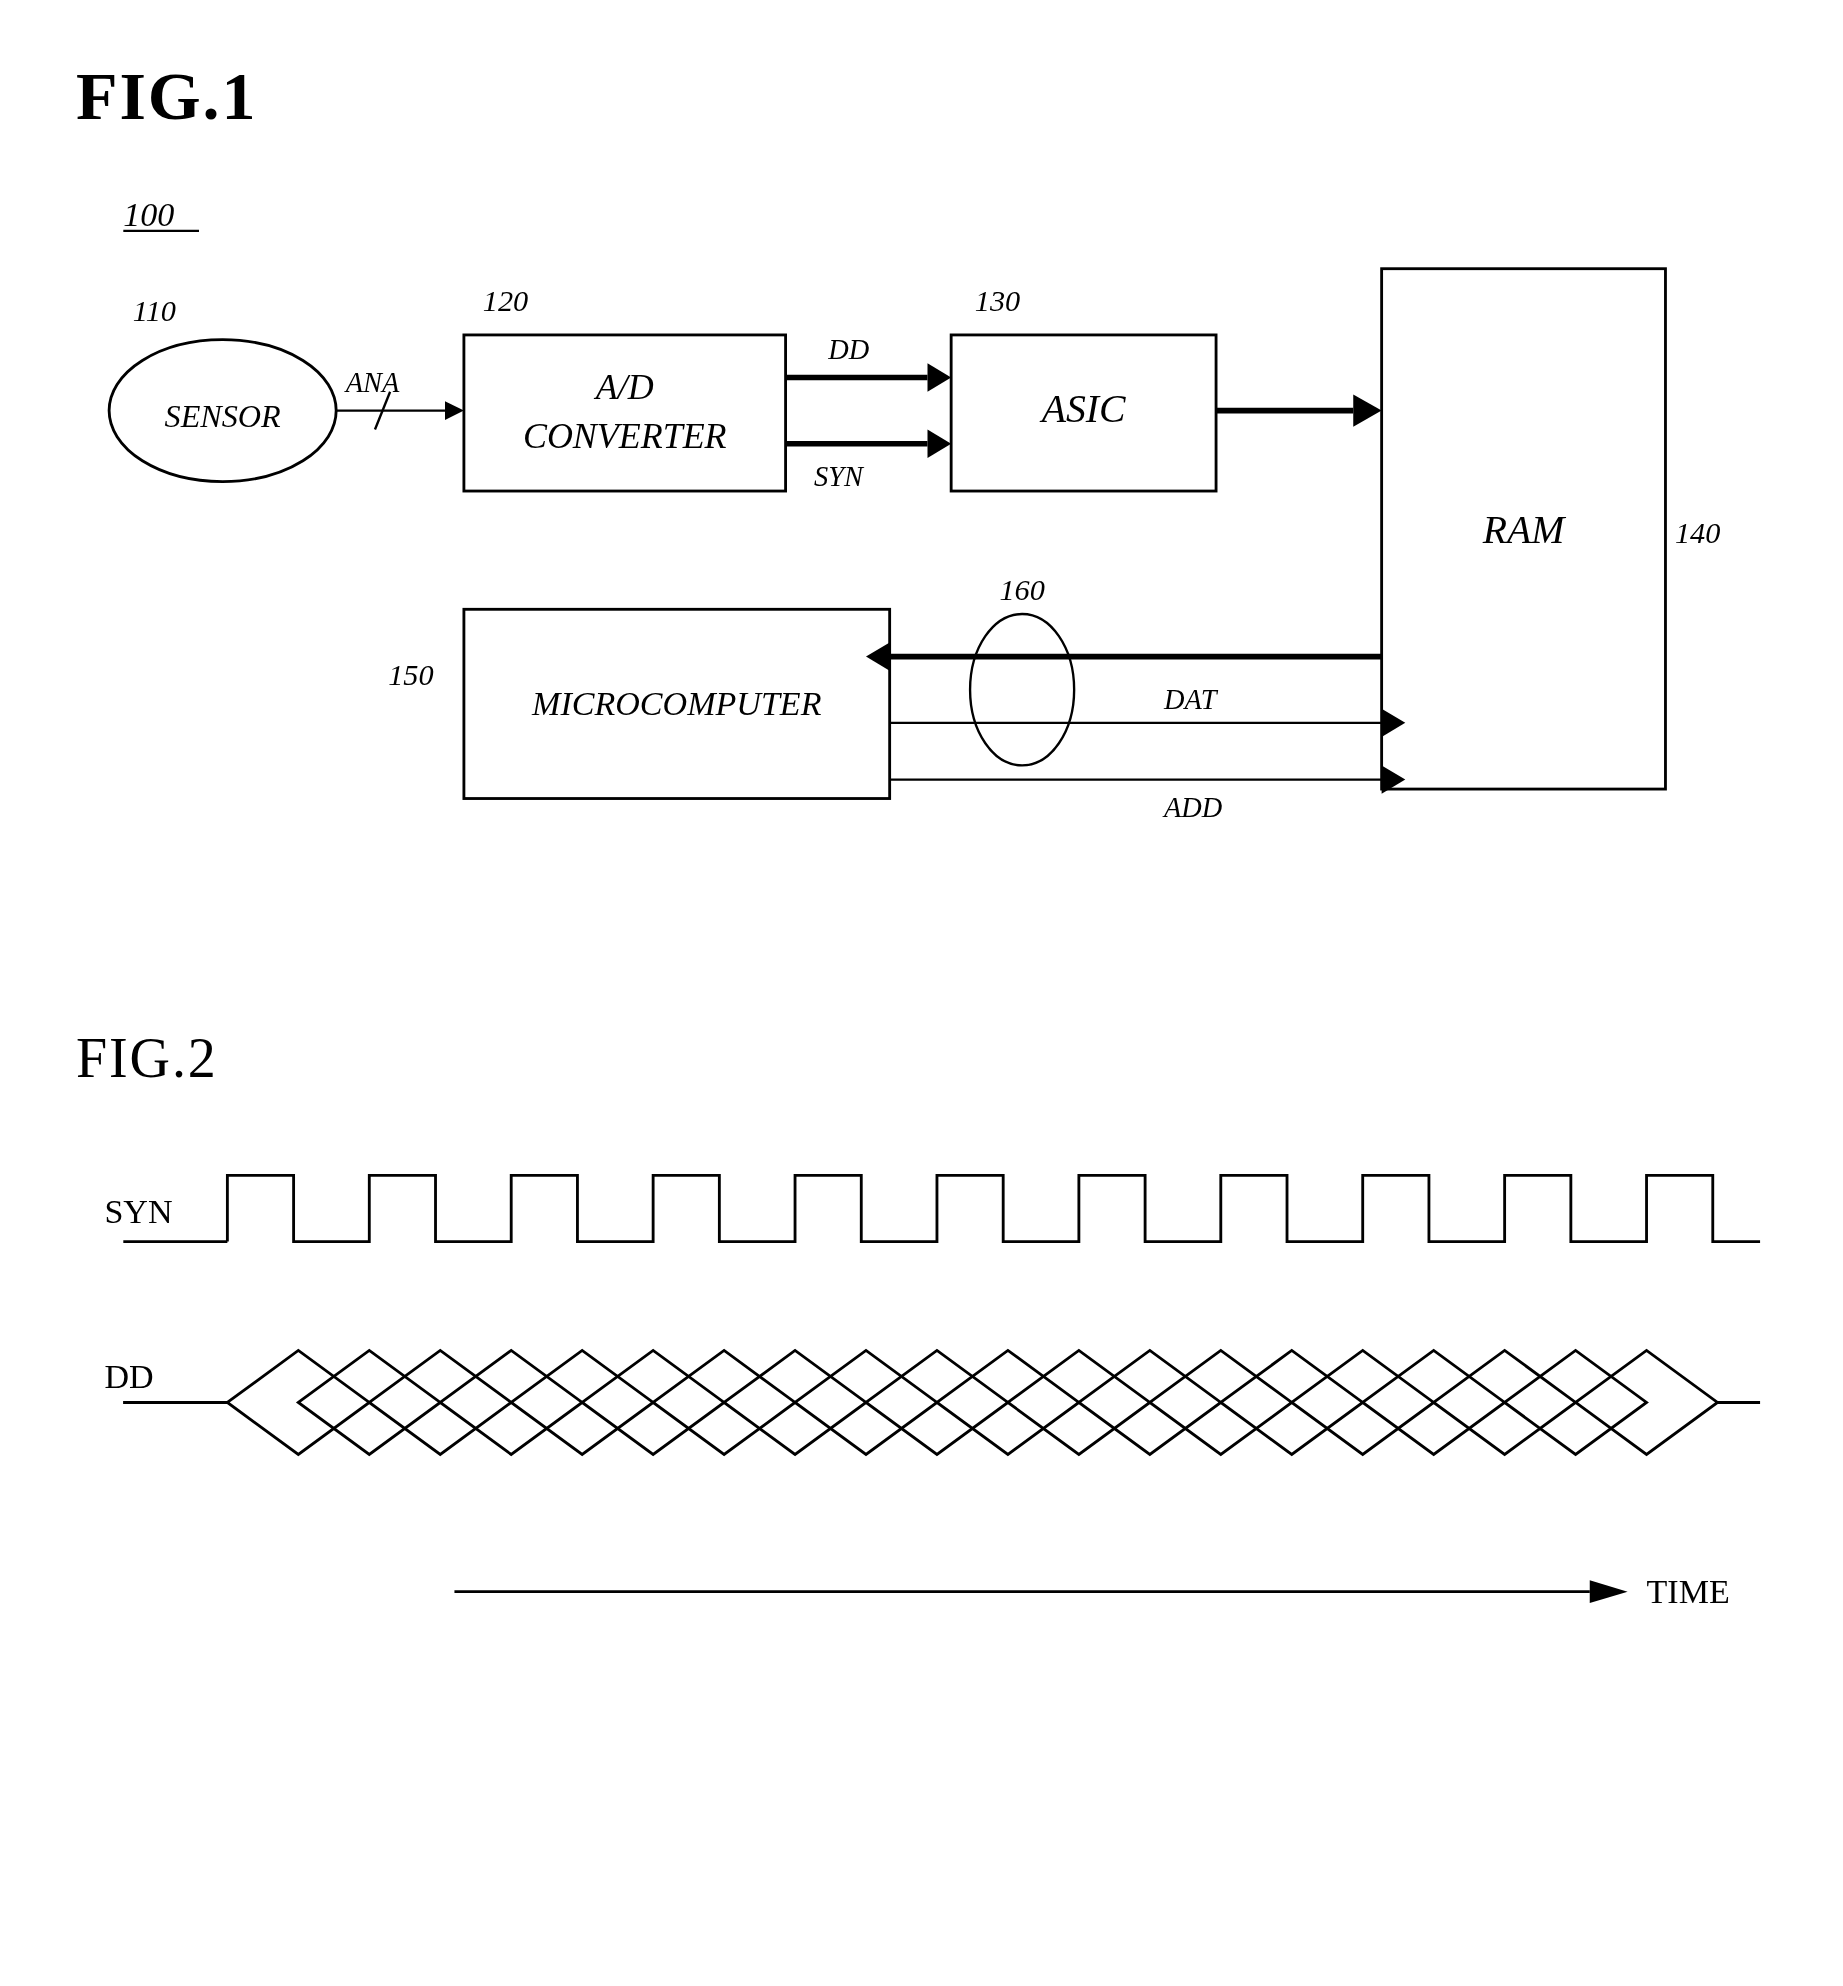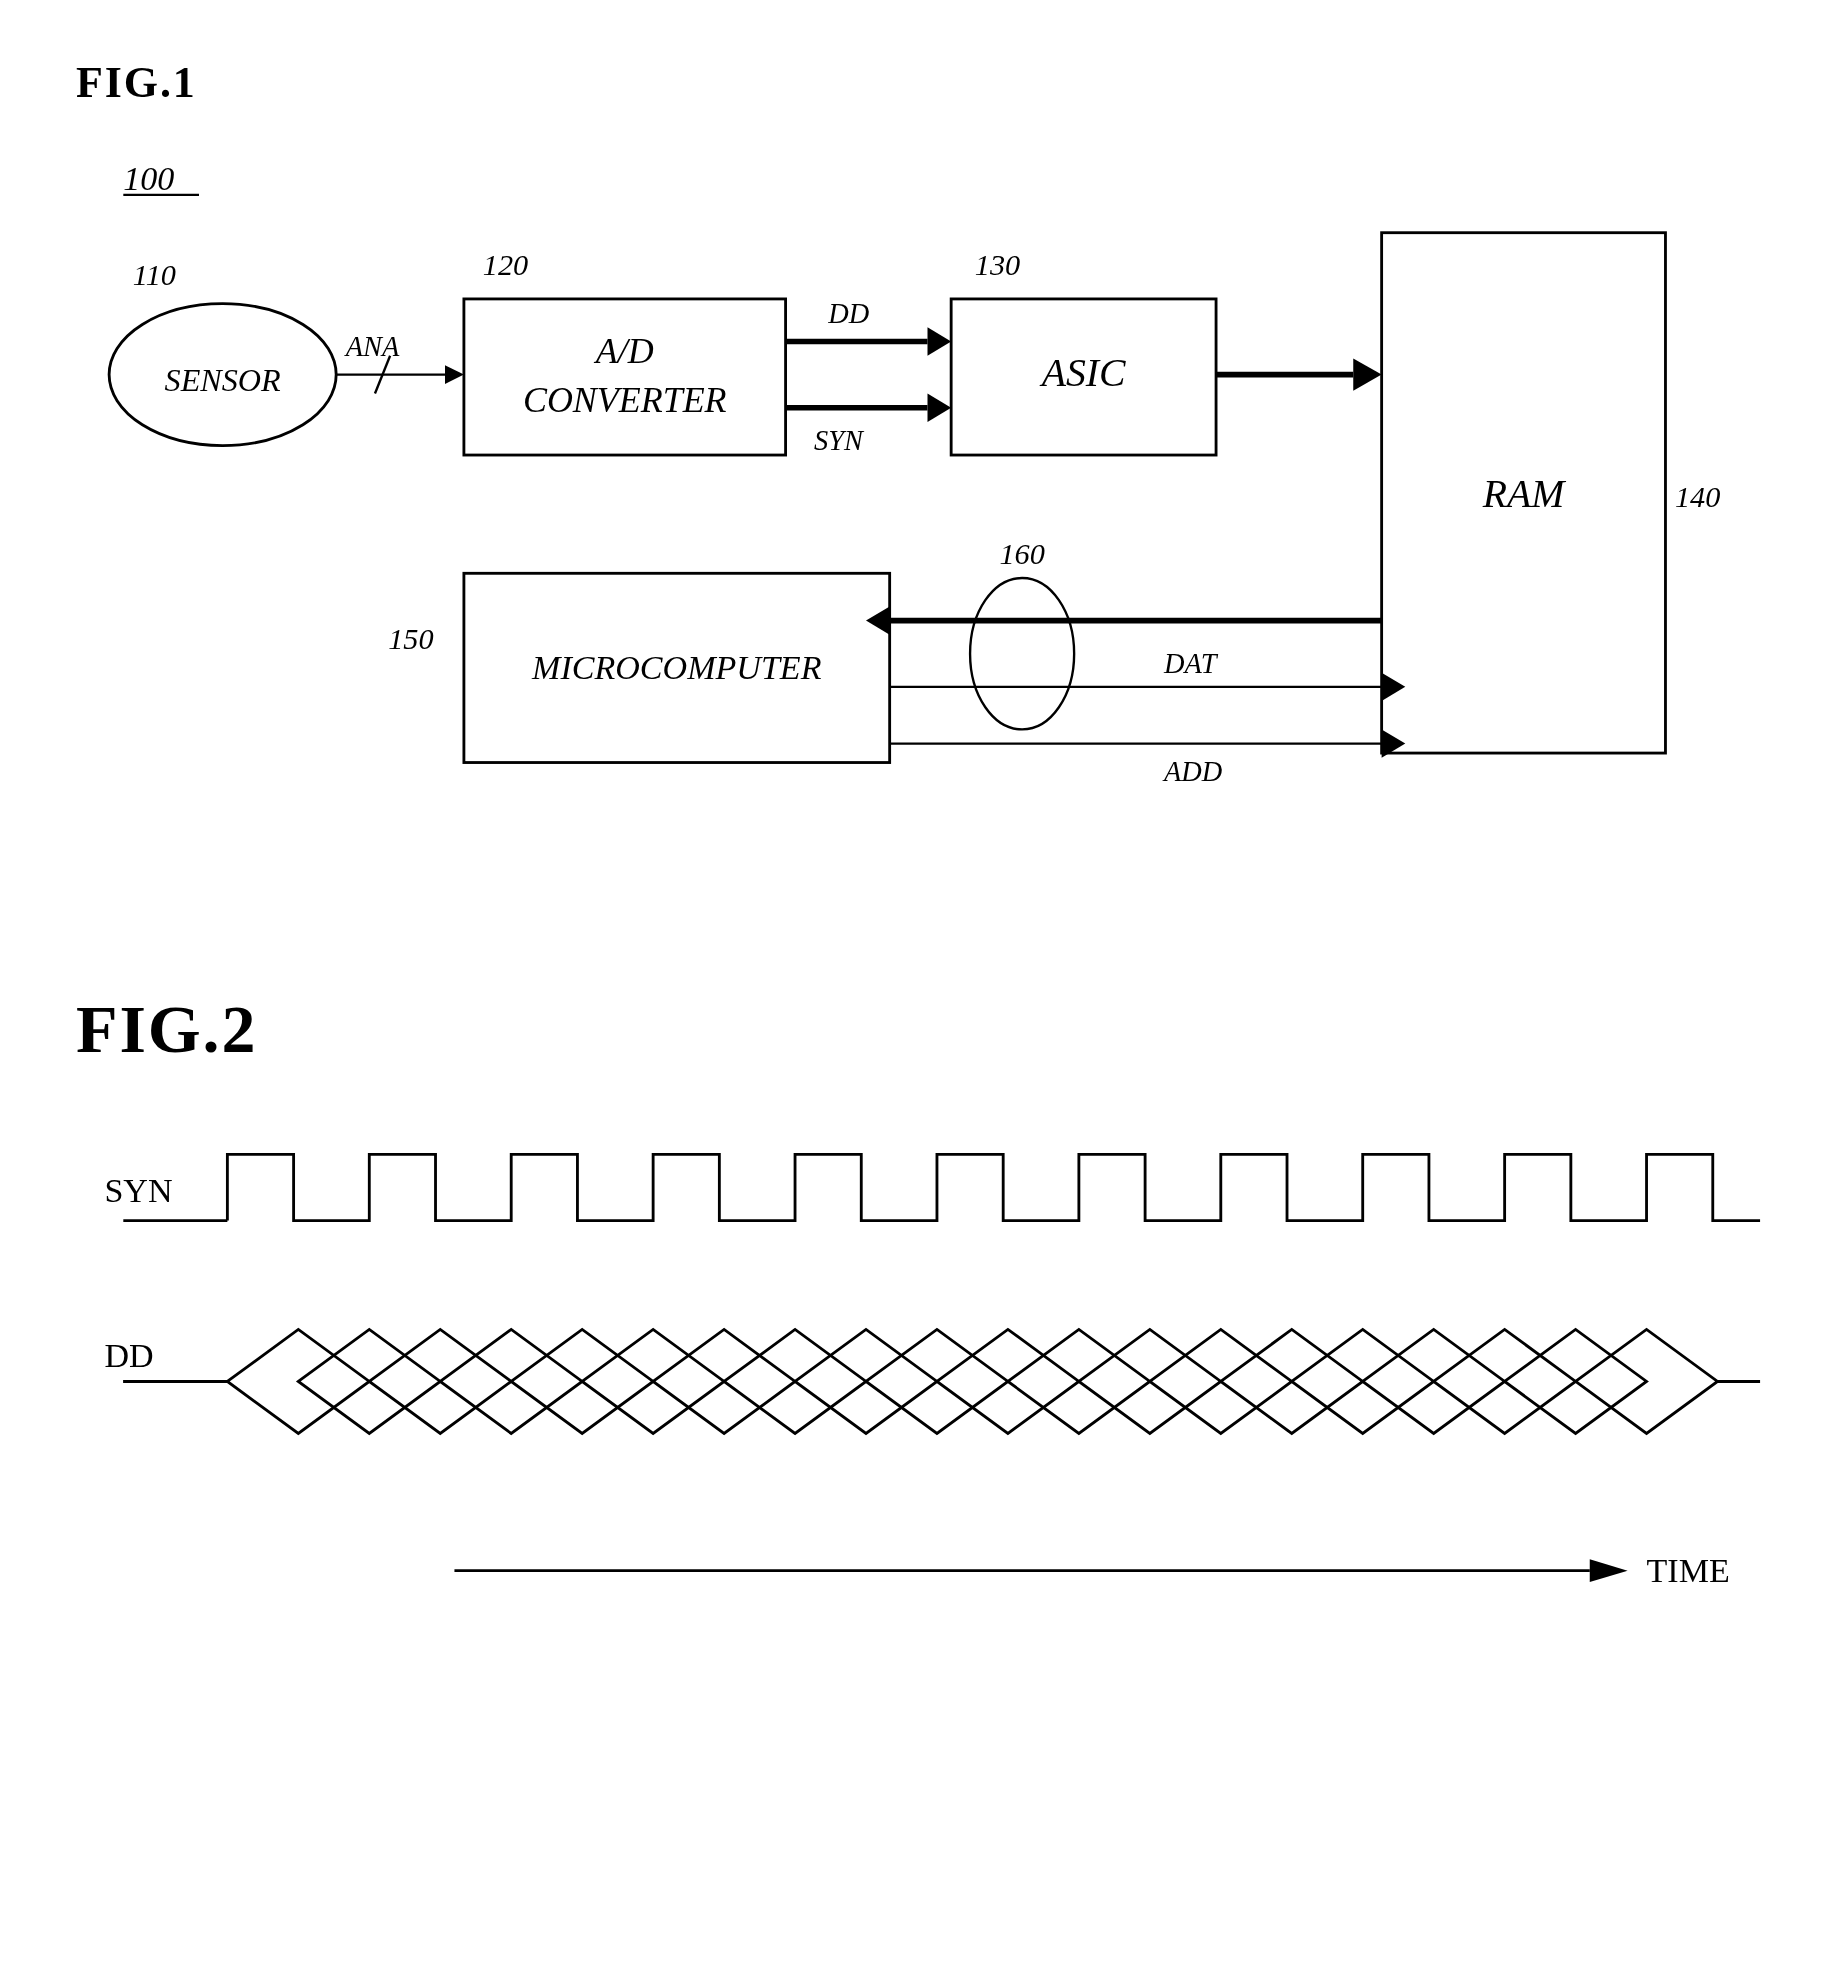--- a/index.html
+++ b/index.html
@@ -15,38 +15,38 @@
     .page {
       width: 1843px;
       min-height: 1986px;
       background: #fff;
       position: relative;
       padding: 57px 76px;
     }
 
     
     .fig1-label {
-      font-size: 44px;
+      font-size: 68px;
       font-weight: bold;
-      margin-bottom: 30px;
+      margin-bottom: 38px;
       letter-spacing: 1.9px;
     }
 
     .fig1-container {
       position: relative;
       width: 100%;
       height: 776px;
       margin-bottom: 57px;
       font-style: italic;
     }
 
     
     .fig2-label {
-      font-size: 68px;
-      font-weight: bold;
+      font-size: 56px;
+      font-weight: normal;
       margin-top: 76px;
       margin-bottom: 57px;
       letter-spacing: 1.9px;
     }
 
     .fig2-container {
       position: relative;
       width: 100%;
       height: 492px;
     }

